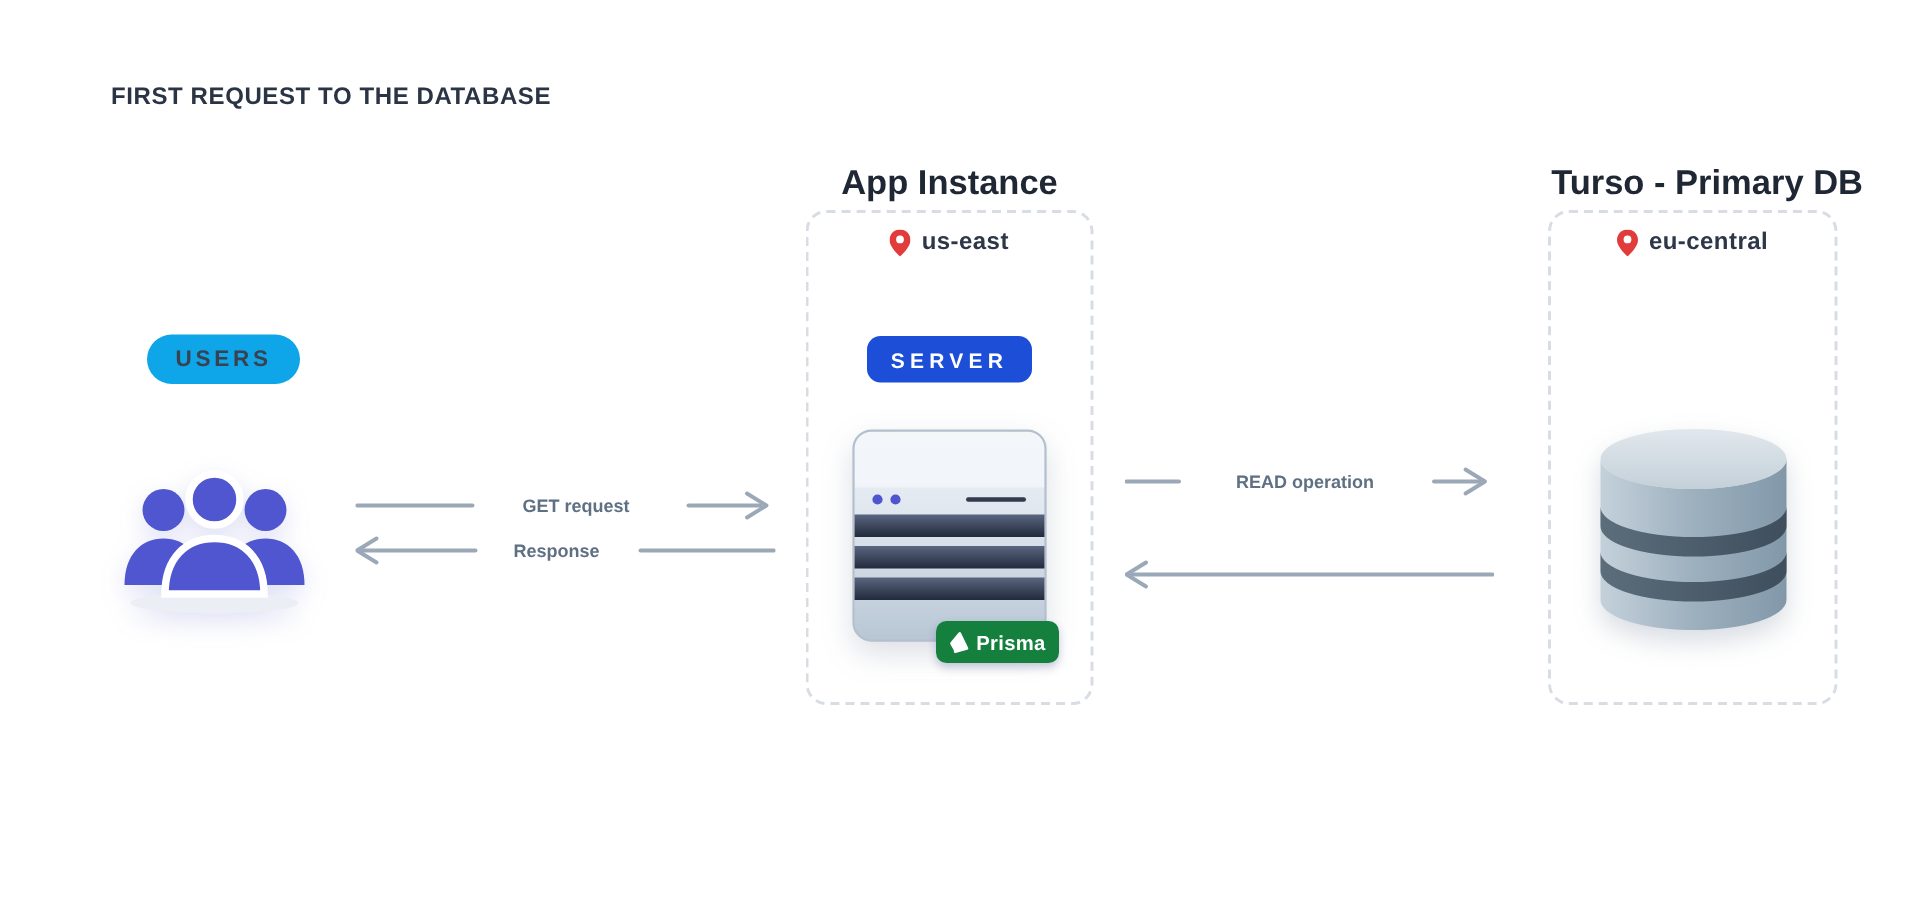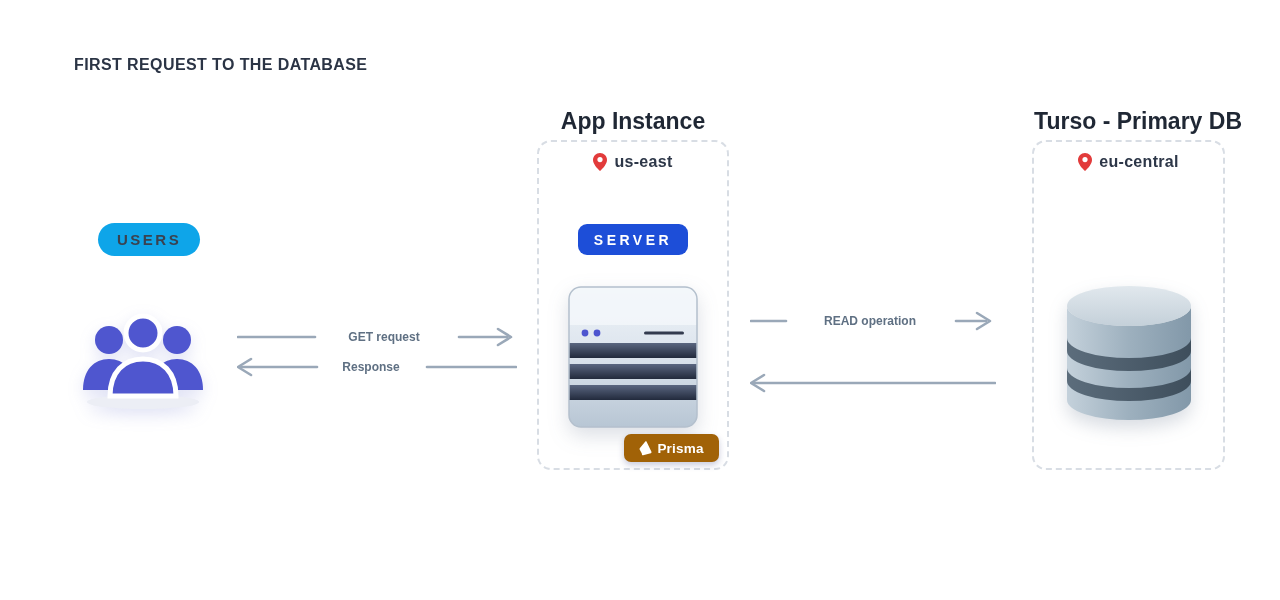--- a/index.html
+++ b/index.html
@@ -52,22 +52,22 @@
     margin-top: 50px; height: 31px; padding: 0 16px;
     background: #1d4ed8; border-radius: 9px;
     display: flex; align-items: center; justify-content: center;
     color: #ffffff; font-size: 14px; font-weight: 700; letter-spacing: 3.5px;
   }
 
   .server-illustration { margin-top: 28px; width: 130px; height: 148px; }
   .server-illustration svg { filter: drop-shadow(0 8px 10px rgba(60,80,110,0.18)); }
 
   .prisma-badge {
-    position: absolute; left: 85px; top: 292px; width: 95px; height: 28px;
-    background: #a16207; border-radius: 7px;
+    position: absolute; left: 85px; top: 272px; width: 82px; height: 28px;
+    background: #15803d; border-radius: 7px;
     display: flex; align-items: center; justify-content: center; gap: 5px;
     box-shadow: 0 3px 6px rgba(40,48,120,0.25);
   }
   .prisma-badge .prisma-text {
     color: #ffffff; font-size: 13.5px; font-weight: 700; letter-spacing: 0.2px;
   }
 
   .db-illustration { margin-top: 104px; width: 140px; height: 152px; }
   .db-illustration svg { filter: drop-shadow(0 8px 9px rgba(60,80,110,0.20)); }
 

